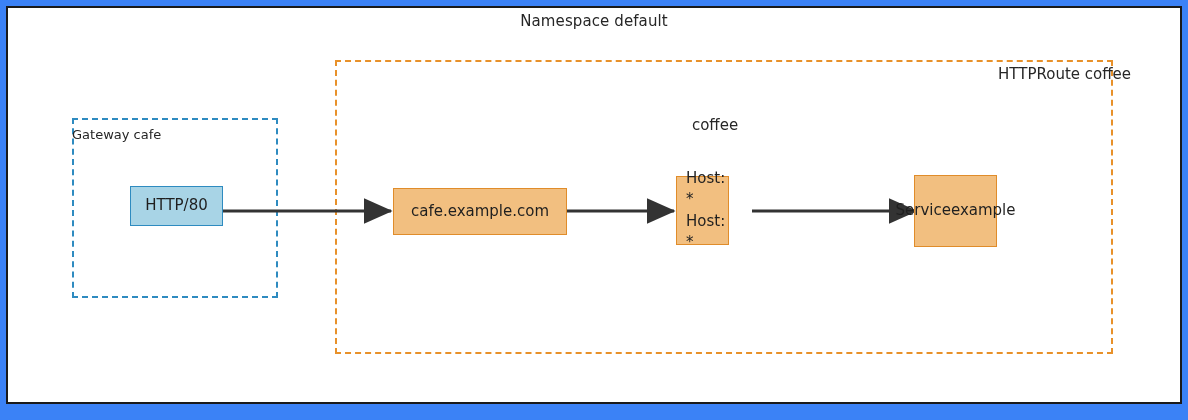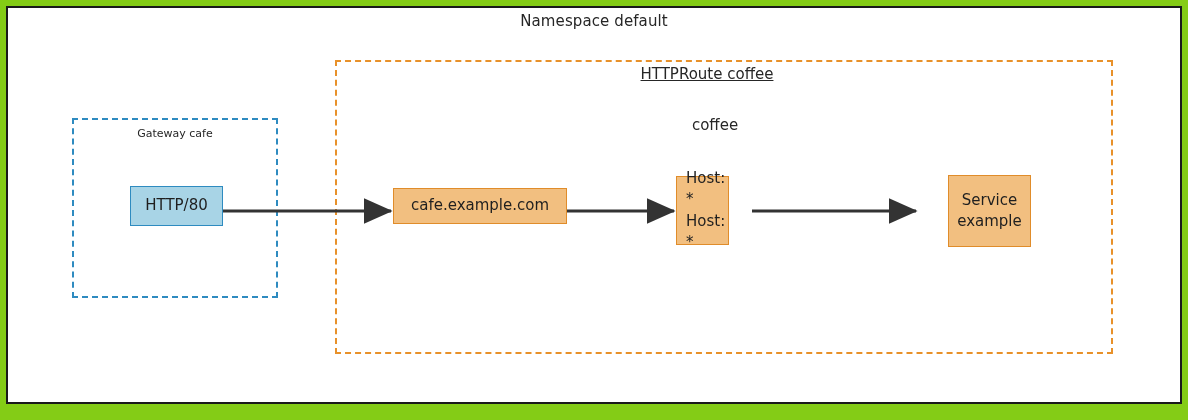--- a/index.html
+++ b/index.html
@@ -8,21 +8,21 @@
     padding: 0;
     background: #ffffff;
   }
   body {
     font-family: "DejaVu Sans", "Liberation Sans", sans-serif;
   }
   #canvas {
     position: relative;
     width: 1188px;
     height: 420px;
-    background: #84cc16;
+    background: #3b82f6;
     overflow: hidden;
   }
 
   
   .namespace-box {
     position: absolute;
     left: 6px;
     top: 6px;
     width: 1176px;
     height: 398px;
@@ -46,46 +46,44 @@
     left: 335px;
     top: 60px;
     width: 778px;
     height: 294px;
     border: 2px dashed #e8912a;
     box-sizing: border-box;
     background: transparent;
   }
   .httproute-title {
     position: absolute;
-    left: 318px;
+    left: 353px;
     top: 65px;
     width: 778px;
-    text-align: center;
-    font-size: 15px;
-    color: #262626;
-    text-decoration: underline;
+    text-align: right;
+    font-size: 15px;
+    color: #262626;
   }
 
   .gateway-box {
     position: absolute;
     left: 72px;
     top: 118px;
     width: 206px;
     height: 180px;
     border: 2px dashed #2e8bc0;
     box-sizing: border-box;
     background: transparent;
   }
   .gateway-title {
     position: absolute;
     left: 72px;
     top: 127px;
     width: 206px;
-    text-align: center;
-    font-size: 11px;
+    font-size: 13px;
     color: #262626;
   }
 
   
   .node {
     position: absolute;
     box-sizing: border-box;
     display: flex;
     align-items: center;
     justify-content: center;
@@ -105,40 +103,40 @@
   #node-http80 {
     left: 130px;
     top: 186px;
     width: 93px;
     height: 40px;
   }
   #node-hostname {
     left: 393px;
     top: 188px;
     width: 174px;
-    height: 36px;
+    height: 47px;
   }
   #node-match {
     left: 676px;
     top: 176px;
     width: 53px;
     height: 69px;
     justify-content: flex-start;
     padding-left: 9px;
     text-align: left;
     flex-direction: column;
     align-items: flex-start;
     justify-content: center;
   }
   #node-service {
-    left: 948px;
+    left: 914px;
     top: 175px;
     width: 83px;
     height: 72px;
-    flex-direction: column;
+    flex-direction: row;
     text-align: center;
   }
 
   
   .caption {
     position: absolute;
     font-size: 15px;
     color: #262626;
     text-align: center;
     line-height: 1.5;

